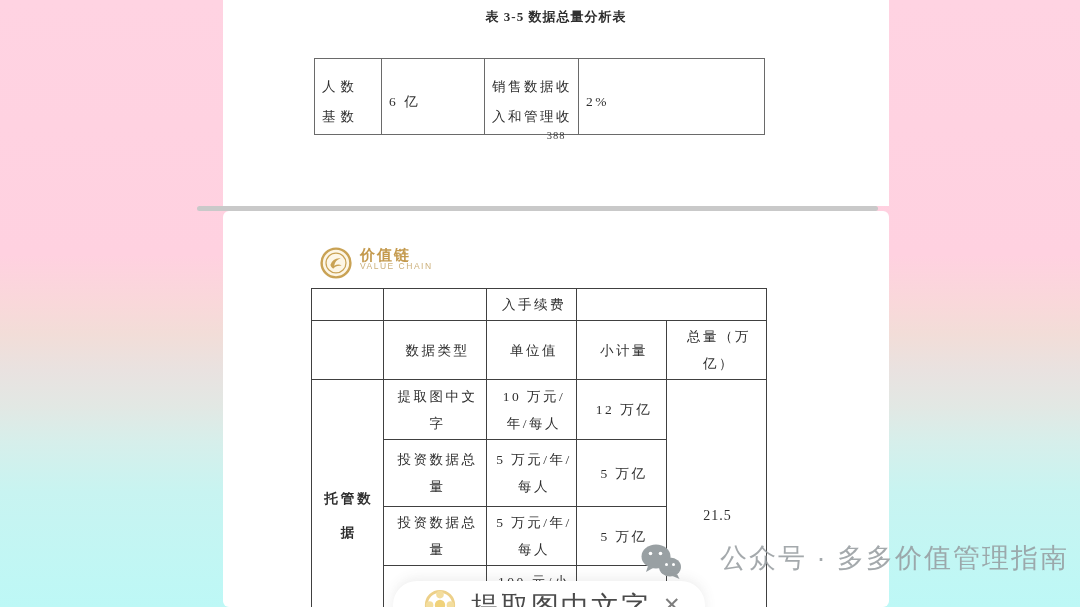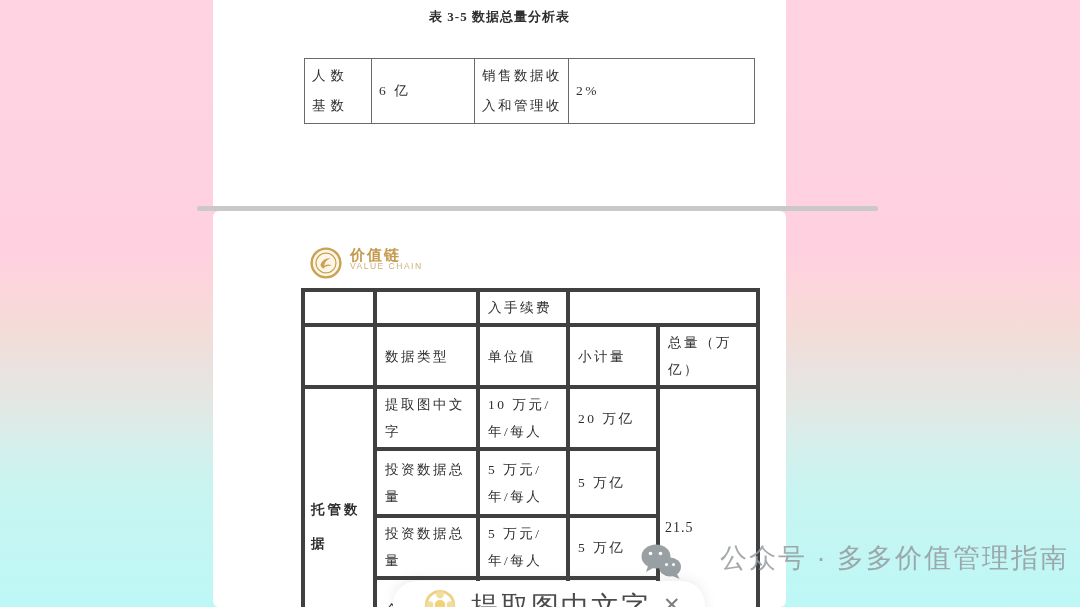--- a/index.html
+++ b/index.html
@@ -4,50 +4,50 @@
 <style>
   html,body{margin:0;padding:0;}
   .stage{
     position:relative; width:1080px; height:607px; overflow:hidden;
     font-family:"Liberation Serif","DejaVu Serif",serif;
     background:linear-gradient(180deg,
       #ffd3e2 0%, #ffd1e0 42%, #f9d8da 50%, #f2ddd8 55%,
       #e9e2e0 61%, #e2e8e4 67%, #d6efeb 73%, #c8f4f1 81%, #bdf8f6 100%);
     color:#303030;
   }
-  .page{position:absolute; left:213px; width:573px; background:#ffffff;}
+  .page{position:absolute; left:223px; width:666px; background:#ffffff;}
   .page1{top:0; height:206px;}
   .page2{top:211px; height:396px;border-radius:6px;}
   .page-divider{position:absolute; left:197px; top:206px; width:681px; height:5px;
     background:#c9c9c9; border-radius:3px; z-index:2;}
 
   
   .caption{position:absolute; left:0; top:8px; width:100%; text-align:center;
     font-size:13px; font-weight:bold; letter-spacing:1px; color:#2e2e2e;}
   .t1{position:absolute; left:91px; top:58px; width:450px; height:62px;
     border-collapse:collapse; table-layout:fixed; font-size:13.5px; color:#2f2f2f;}
   .t1 td{border:1px solid #6a6a6a; vertical-align:middle;
-    padding:2px 4px 2px 7px; line-height:30px; letter-spacing:2.5px;}
+    padding:13px 4px 2px 7px; line-height:30px; letter-spacing:2.5px;}
   .t1 td.sp{letter-spacing:5px;}
   .pagenum{position:absolute; left:0; top:130px; width:100%; text-align:center;
     font-size:10.5px; letter-spacing:1px; color:#3c3c3c;}
 
   
   .logo{position:absolute; left:97px; top:36px; display:flex; align-items:flex-start;}
   .logo-coin{width:32px; height:32px; display:block;}
   .logo-text{margin-left:8px; line-height:1;}
   .logo-name{font-family:"Liberation Sans","DejaVu Sans",sans-serif;
     font-size:15px; font-weight:bold; color:#c49a4e; letter-spacing:2px;}
   .logo-sub{font-family:"Liberation Sans","DejaVu Sans",sans-serif;
     font-size:8.5px; color:#ccb07a; letter-spacing:1.5px; }
 
   .t2{position:absolute; left:88px; top:77px; width:455px;
     border-collapse:collapse; table-layout:fixed; font-size:13.5px; color:#2f2f2f;}
-  .t2 td{border:4px solid #404040; vertical-align:middle;
-    padding:2px 3px 2px 8px; line-height:27px; letter-spacing:2.5px;}
+  .t2 td{border:1px solid #404040; vertical-align:middle;
+    padding:2px 3px 2px 8px; line-height:27px; letter-spacing:2.5px;text-align:center;}
   .t2 tr.r1{height:30px;} .t2 tr.r2{height:30px;}
   .t2 tr.r3{height:60px;} .t2 tr.r4{height:67px;}
   .t2 tr.r5{height:56px;font-family:Liberation Serif, serif;} .t2 tr.r6{height:62px;}
   .t2 td.group{font-weight:bold; letter-spacing:3px; line-height:34px; padding-left:6px;}
   .t2 td.total{letter-spacing:1px; padding-left:5px; font-size:14px;}
 
   
   .watermark{position:absolute; left:640px; top:540px; display:flex;
     align-items:flex-start; z-index:3;
     font-family:"Liberation Sans","DejaVu Sans",sans-serif;gap:28px;}
@@ -82,20 +82,21 @@
         </colgroup>
       <tbody>
           <tr>
         <td class="sp">人数基数</td>
         <td>6 亿</td>
         <td>销售数据收入和管理收</td>
         <td>2%</td>
       </tr>
     </tbody>
       </table>
+    <div class="pagenum">388</div>
   </div>
 
   <div class="page-divider"></div>
 
   <div class="page page2">
     <div class="logo">
       <svg class="logo-coin" viewBox="0 0 34 34">
         <circle cx="17" cy="17" r="15.3" fill="#fdf6e6" stroke="#c9a254" stroke-width="2.6"></circle>
         <circle cx="17" cy="17" r="10.6" fill="none" stroke="#c9a254" stroke-width="1.3"></circle>
         <path d="M11 19 Q14 11 22 12 Q16 14 15 20 Q20 17 23 20 Q17 19 14 23 Q12 22 11 19 Z" fill="#c9a254"></path>
@@ -125,21 +126,21 @@
         <td></td>
         <td>数据类型</td>
         <td>单位值</td>
         <td>小计量</td>
         <td>总量（万亿）</td>
       </tr>
       <tr class="r3">
         <td rowspan="4" class="group">托管数据</td>
         <td>提取图中文字</td>
         <td>10 万元/年/每人</td>
-        <td>20 万亿</td>
+        <td>12 万亿</td>
         <td rowspan="4" class="total">21.5</td>
       </tr>
       <tr class="r4">
         <td>投资数据总量</td>
         <td>5 万元/年/每人</td>
         <td>5 万亿</td>
       </tr>
       <tr class="r5">
         <td>投资数据总量</td>
         <td>5 万元/年/每人</td>

